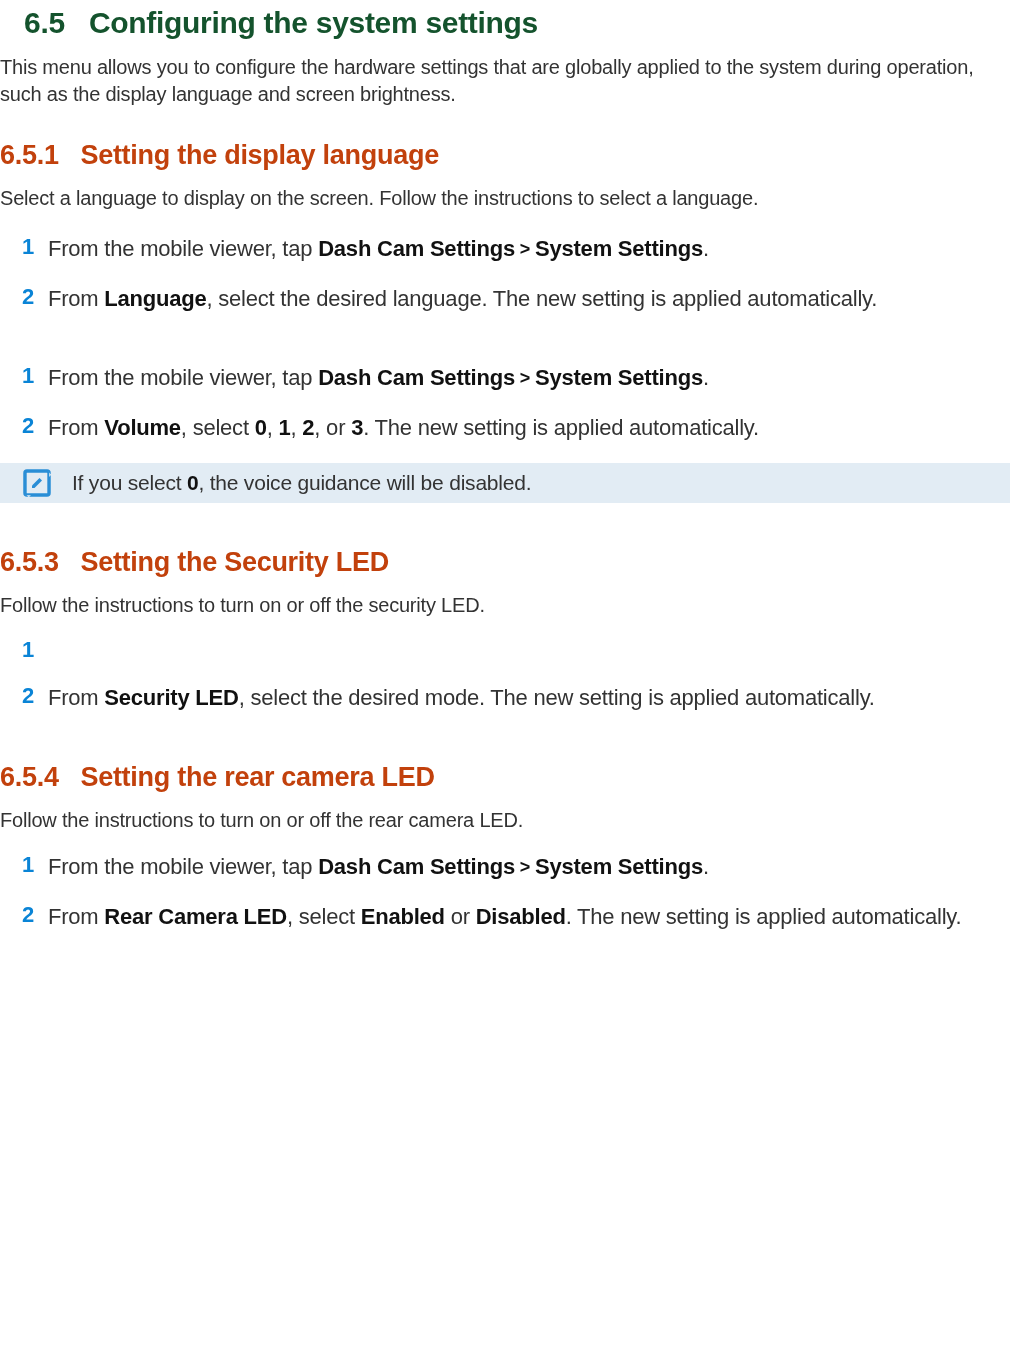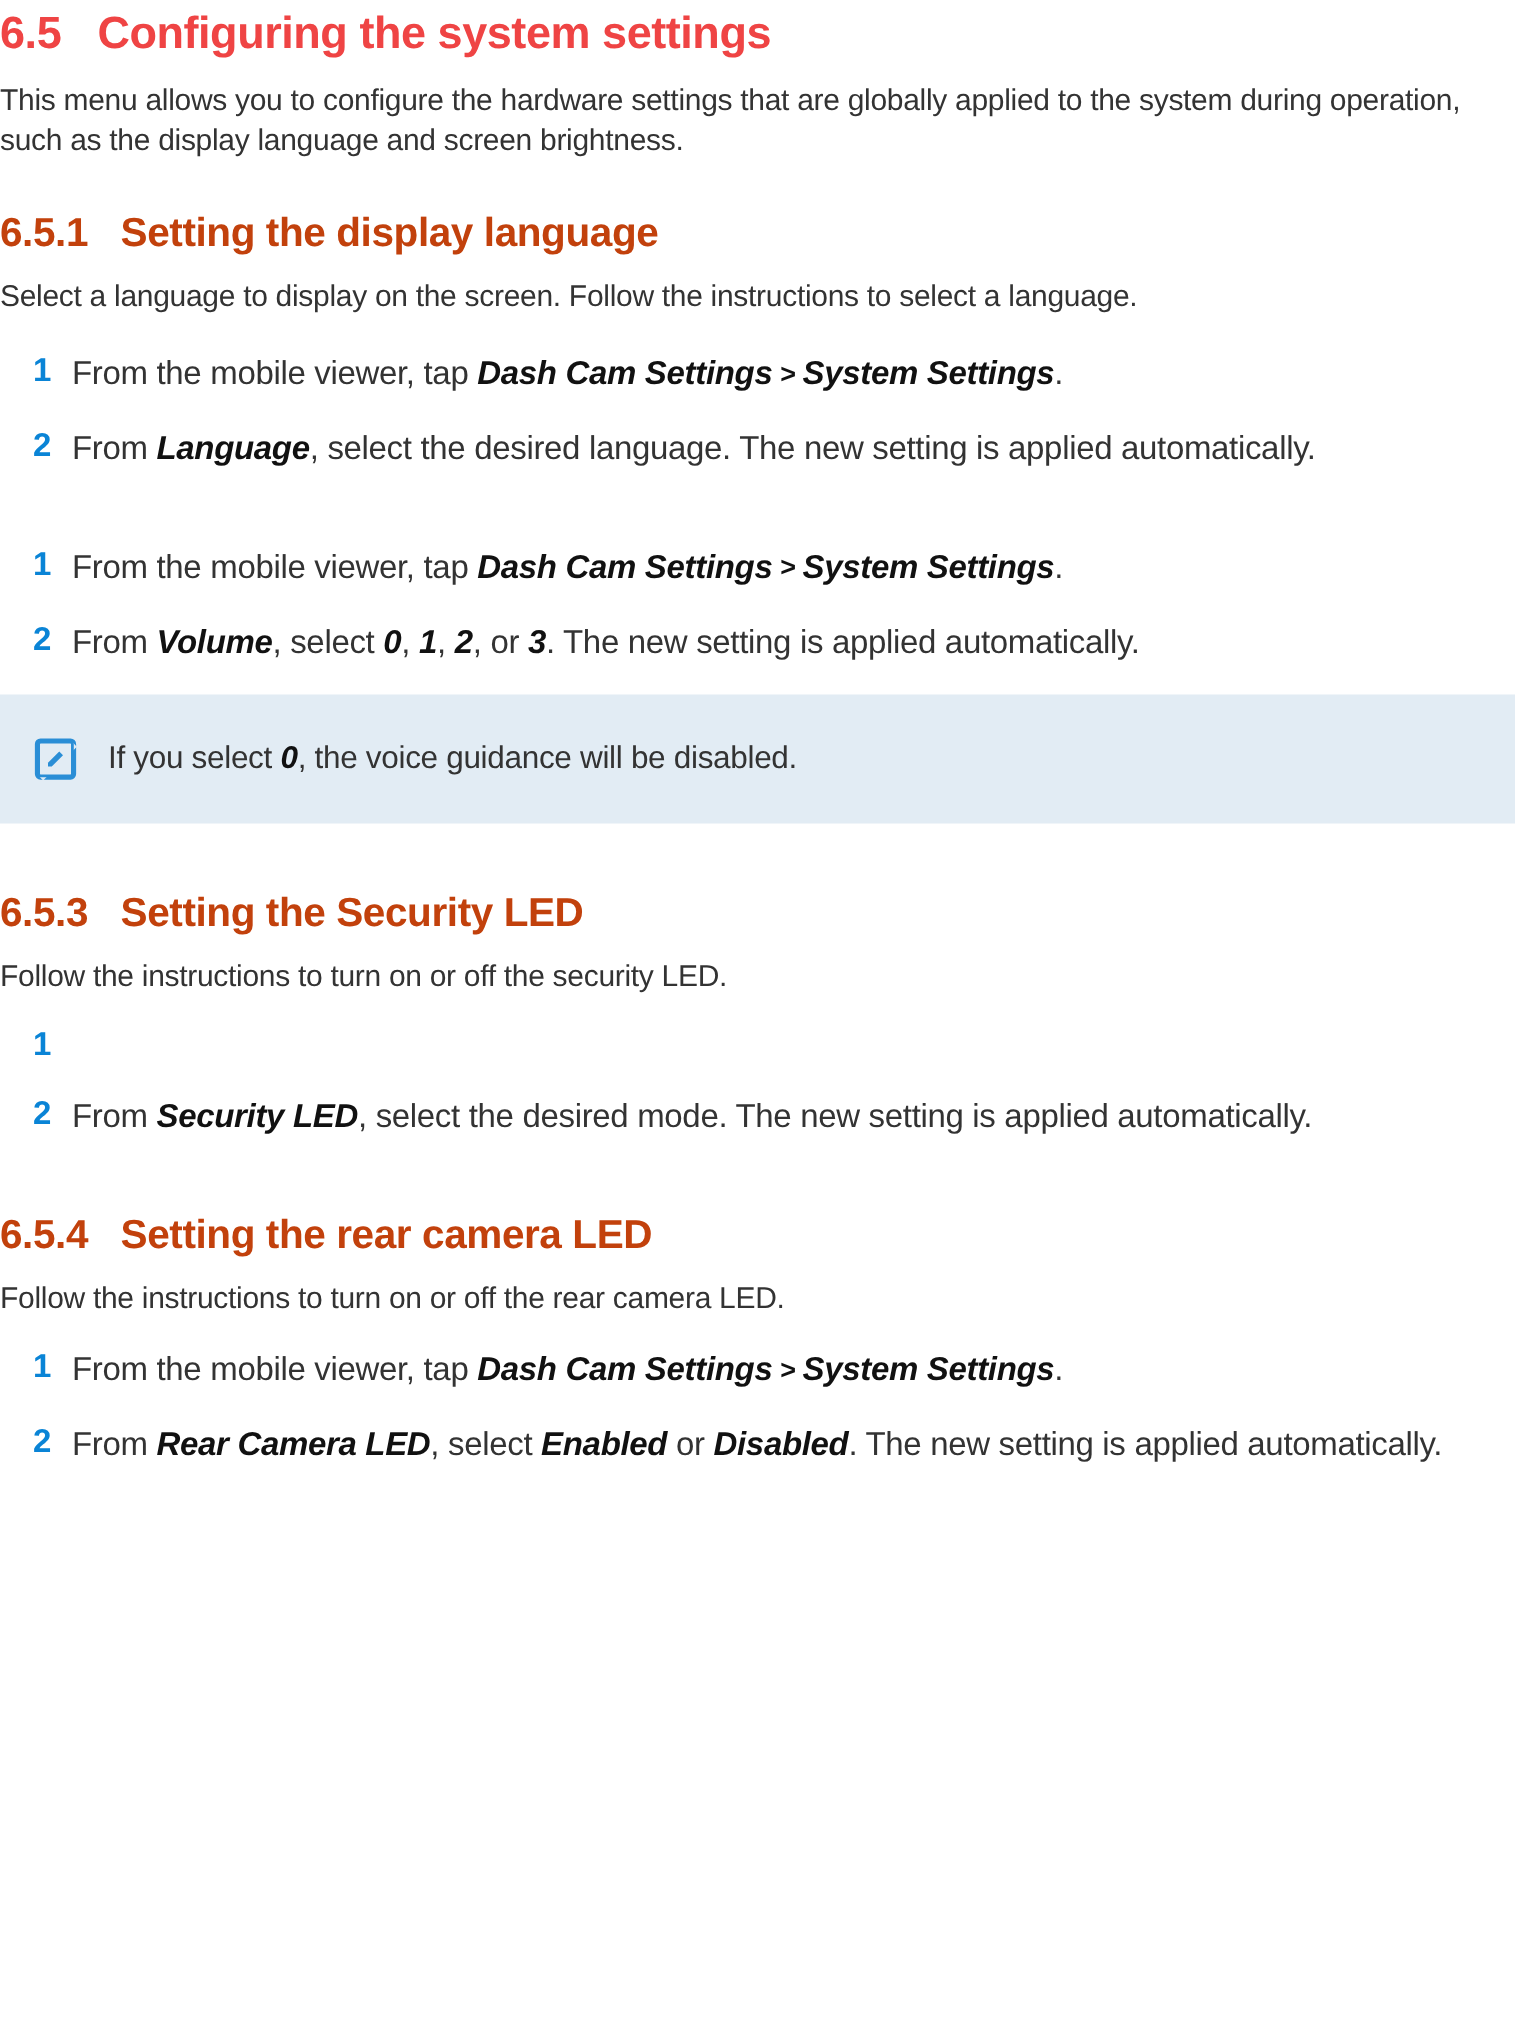--- a/index.html
+++ b/index.html
@@ -9,23 +9,24 @@
       color: #222;
       width: 1010px;
       background: #fff;
       padding-top: 6px;
       letter-spacing: -0.01em;
     }
     .h1 {
       font-size: 30px;
       font-weight: 700;
       font-stretch: condensed;
-      color: #ef4444;
+      color: #14532d;
       margin-bottom: 14px;
       letter-spacing: -0.01em;
+      margin-left: 24px;
     }
     .h2 {
       font-size: 27px;
       font-weight: 700;
       font-stretch: condensed;
       color: #c2410c;
       margin-bottom: 14px;
       letter-spacing: -0.01em;
     }
     .para {
@@ -52,40 +53,40 @@
       width: 26px;
       flex: 0 0 26px;
       font-stretch: condensed;
     }
     .step-body {
       font-size: 22px;
       color: #333;
       line-height: 1.35;
       letter-spacing: -0.01em;
     }
-    .b { font-weight: 700; color: #111; font-style: italic; }
+    .b { font-weight: 700; color: #111; }
     .chev {
       font-weight: 700;
       font-size: 18px;
       vertical-align: 1px;
       display: inline-block;
       margin: 0 -1px;
     }
     .chev-thin {
       font-weight: 300;
       font-size: 22px;
       vertical-align: -1px;
       display: inline-block;
       margin: 0 -1px;
     }
     .note {
       background: #e2ecf4;
       display: flex;
       align-items: center;
-      padding: 28px 22px;
+      padding: 5px 22px;
       margin-top: 12px;
     }
     .note-icon {
       flex: 0 0 30px;
       width: 30px;
       height: 30px;
       margin-right: 20px;
       color: #2a8ed6;
     }
     .note-text {

